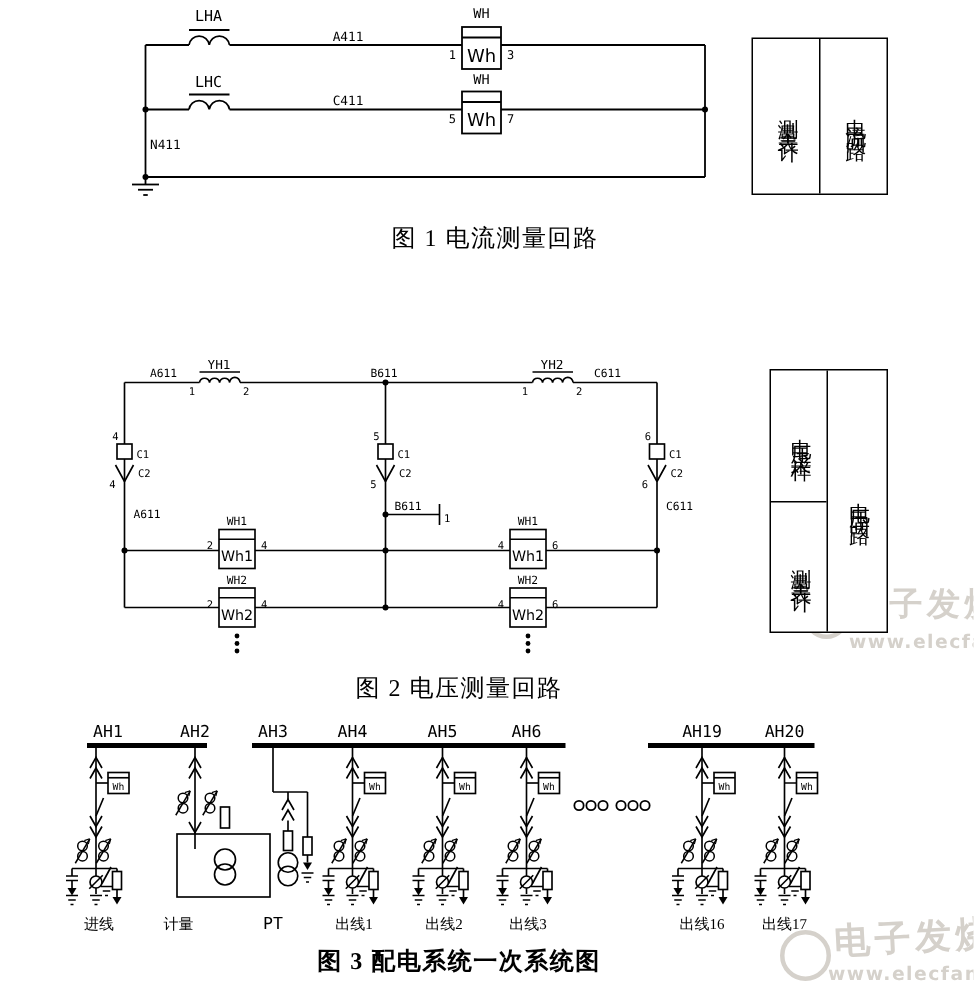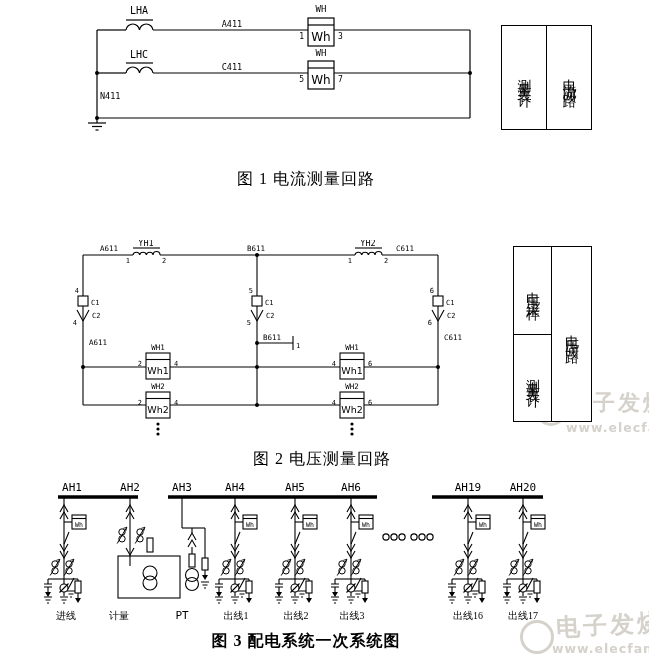--- a/index.html
+++ b/index.html
@@ -104,21 +104,21 @@
 
 <div class="panel" style="left:501px;top:25px;width:89px;height:103px;">
   <div class="cell divR" style="width:58px;">
     <span class="vtext">测量表计</span>
   </div>
   <div class="cell">
     <span class="vtext">电流回路</span>
   </div>
 </div>
 
-<div class="caption" style="top:169px;">图 1  电流测量回路</div>
+<div class="caption" style="top:149px;padding-left:24px;">图 1  电流测量回路</div>
 
 <svg class="layer fig" style="top:240px;" width="649" height="205" viewBox="0 0 649 205" xmlns="http://www.w3.org/2000/svg">
   <g stroke="#000" stroke-width="1.1" fill="none">
 
     <path d="M83,15 H133"></path>
     <path d="M133,15 A3.4,3.4 0 0 1 139.7,15 A3.4,3.4 0 0 1 146.4,15 A3.4,3.4 0 0 1 153.1,15 A3.4,3.4 0 0 1 160,15"></path>
     <path d="M133,8 H160"></path>
     <path d="M160,15 H355"></path>
     <path d="M355,15 A3.4,3.4 0 0 1 361.7,15 A3.4,3.4 0 0 1 368.4,15 A3.4,3.4 0 0 1 375.1,15 A3.4,3.4 0 0 1 382,15"></path>
     <path d="M355,8 H382"></path>
@@ -230,21 +230,21 @@
     </div>
     <div class="cell">
       <span class="vtext">测量表计</span>
     </div>
   </div>
   <div class="cell">
     <span class="vtext">电压回路</span>
   </div>
 </div>
 
-<div class="caption" style="top:449px;padding-left:16px;">图 2  电压测量回路</div>
+<div class="caption" style="top:449px;">图 2  电压测量回路</div>
 
 <svg class="layer fig" style="top:478px;" width="649" height="182" viewBox="0 0 649 182" xmlns="http://www.w3.org/2000/svg">
   <defs>
     <g id="ctpair" stroke="#000" stroke-width="1" fill="none">
       <circle cx="0" cy="0" r="3.2"></circle>
       <circle cx="0" cy="6.8" r="3.2"></circle>
       <path d="M-4.8,11.5 L4.8,-4.8"></path>
       <path d="M4.8,-4.8 L1.2,-3.6 M4.8,-4.8 L3.9,-1.2" stroke-width="0.8"></path>
     </g>
     <g id="feederOut">

